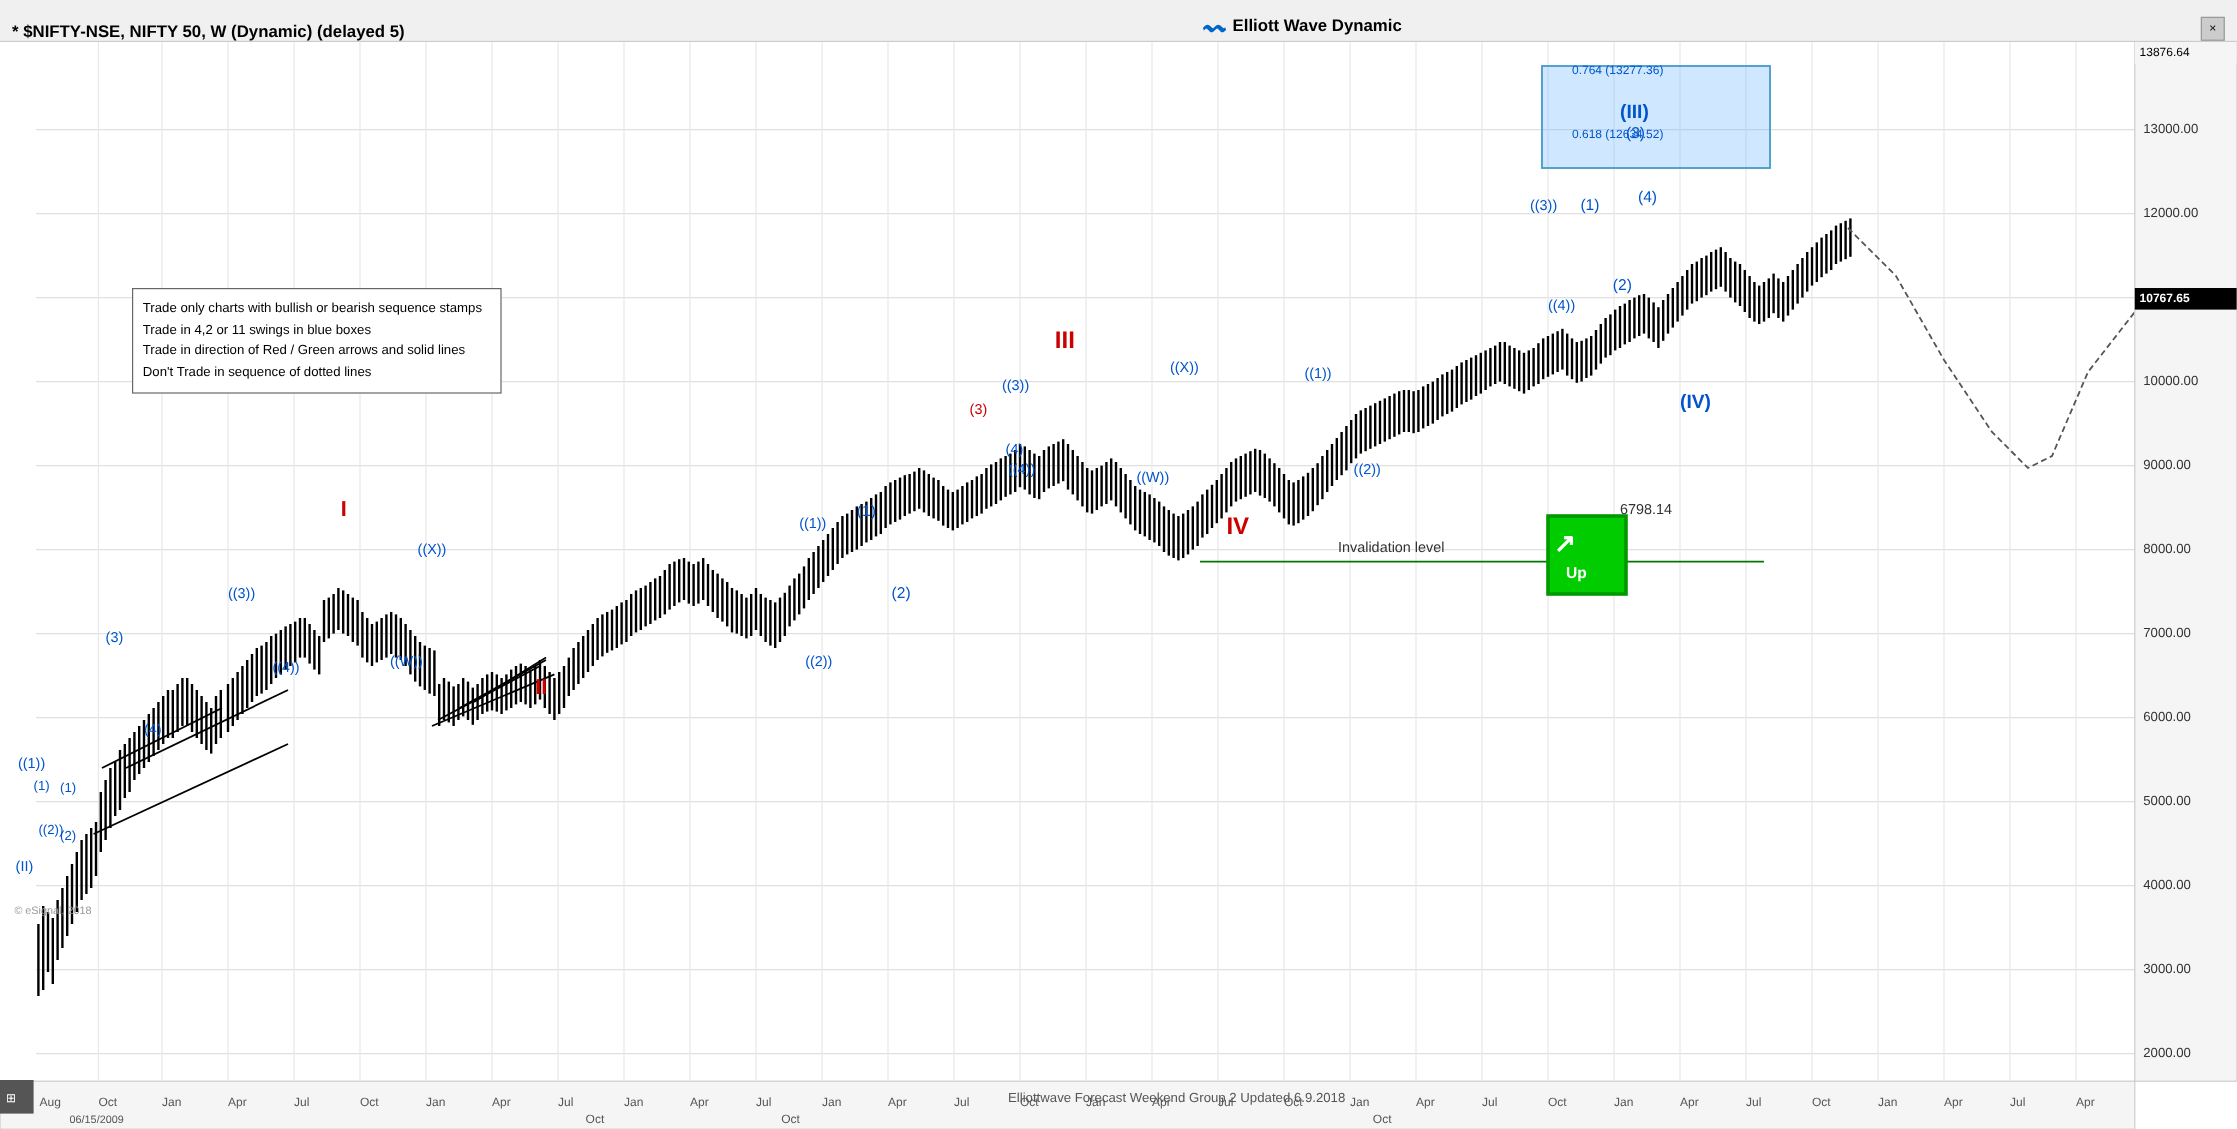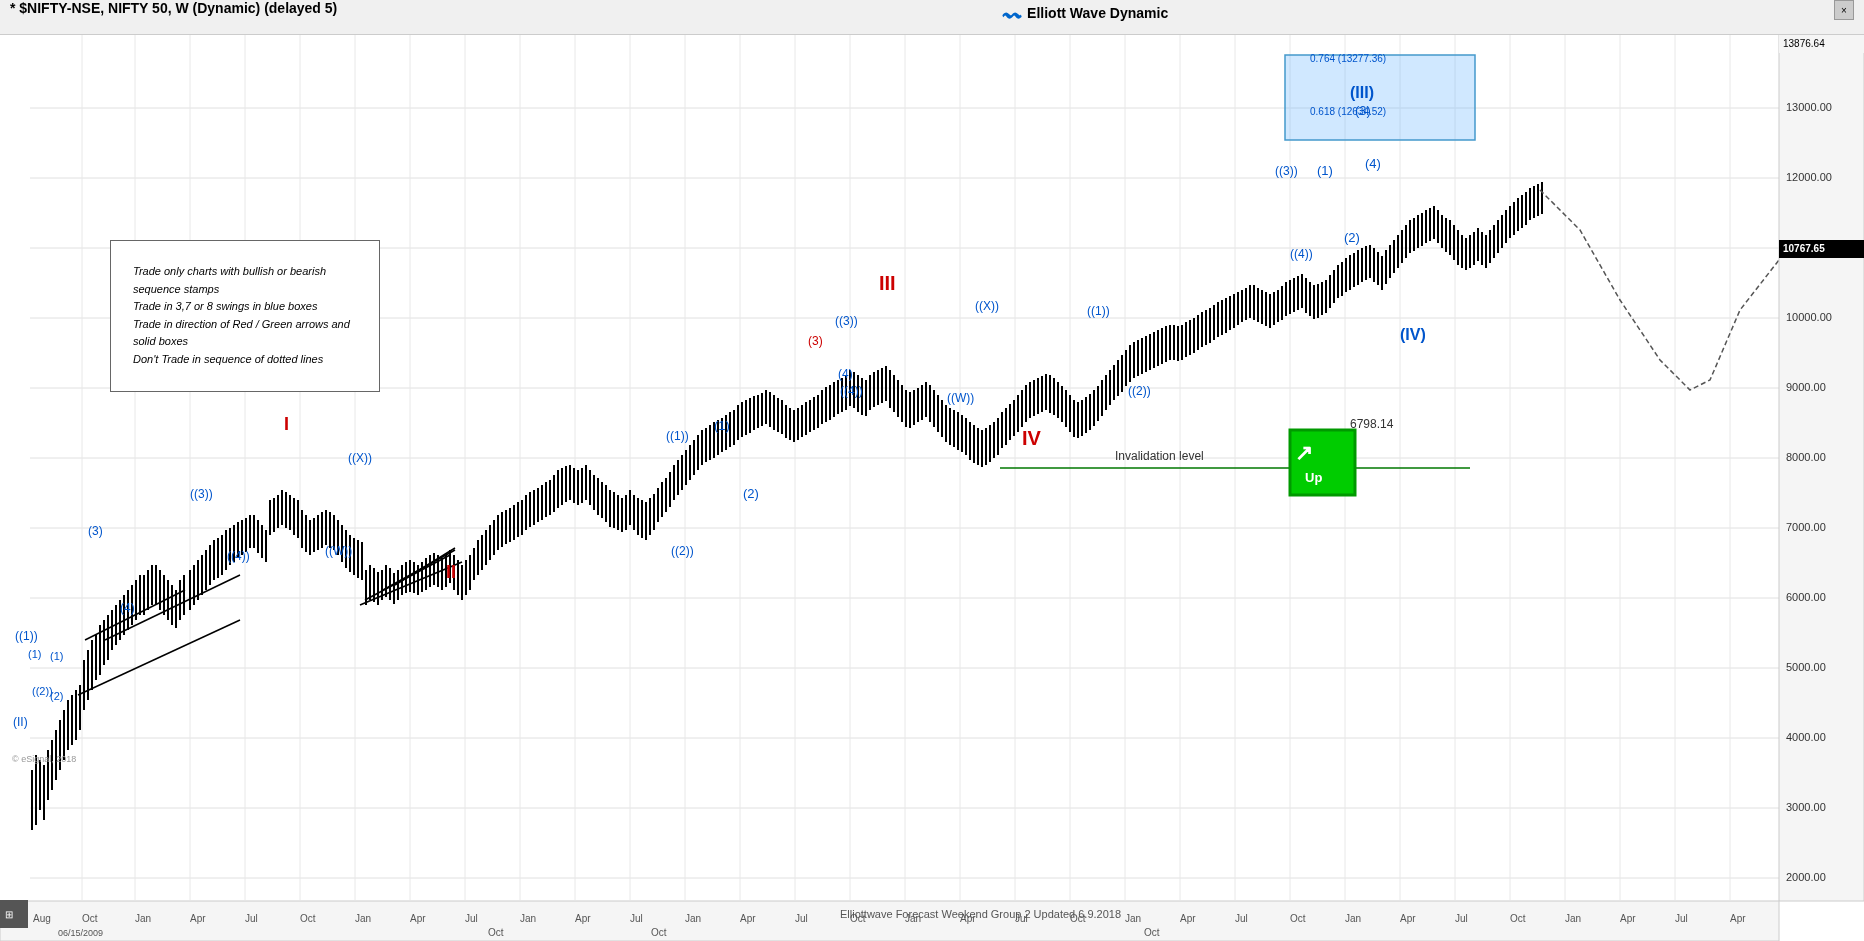--- a/index.html
+++ b/index.html
@@ -26,21 +26,21 @@
     }
     .header-bar {
       position: absolute;
       top: 0;
       left: 0;
       right: 0;
       height: 35px;
       background: #f0f0f0;
       border-bottom: 1px solid #ccc;
       display: flex;
-      align-items: flex-start;
+      align-items: flex-end;
       justify-content: space-between;
       padding: 0 10px;
     }
     .title-text {
       font-size: 14px;
       font-weight: bold;
       color: #000;
     }
     .brand-logo {
       display: flex;
@@ -62,27 +62,26 @@
       display: flex;
       align-items: center;
       justify-content: center;
       font-size: 10px;
       cursor: pointer;
     }
     .info-box {
       position: absolute;
       top: 240px;
       left: 110px;
-      width: 270px;
+      width: 308px;
       border: 1px solid #666;
       background: #fff;
-      padding: 22px;
+      padding: 8px;
       font-size: 11px;
       line-height: 1.6;
-      font-style: italic;
     }
   </style>
 </head>
 <body>
 
 <div id="chart-container">
 
   <div class="header-bar">
     <span class="title-text">* $NIFTY-NSE, NIFTY 50, W (Dynamic) (delayed 5)</span>
     <div class="brand-logo">
@@ -733,18 +732,18 @@
     <text x="5" y="918" font-size="10" fill="white">⊞</text>
 
     <text x="12" y="762" font-size="9" fill="#999">© eSignal, 2018</text>
 
     <text x="840" y="918" font-size="11" fill="#555">Elliottwave Forecast Weekend Group 2 Updated 6.9.2018</text>
 
   </svg>
 
   <div class="info-box">
     <div>Trade only charts with bullish or bearish sequence stamps</div>
-    <div>Trade in 3,7 or 8 swings in blue boxes</div>
-    <div>Trade in direction of Red / Green arrows and solid boxes</div>
+    <div>Trade in 4,2 or 11 swings in blue boxes</div>
+    <div>Trade in direction of Red / Green arrows and solid lines</div>
     <div>Don't Trade in sequence of dotted lines</div>
   </div>
 
 </div>
 
 </body></html>

